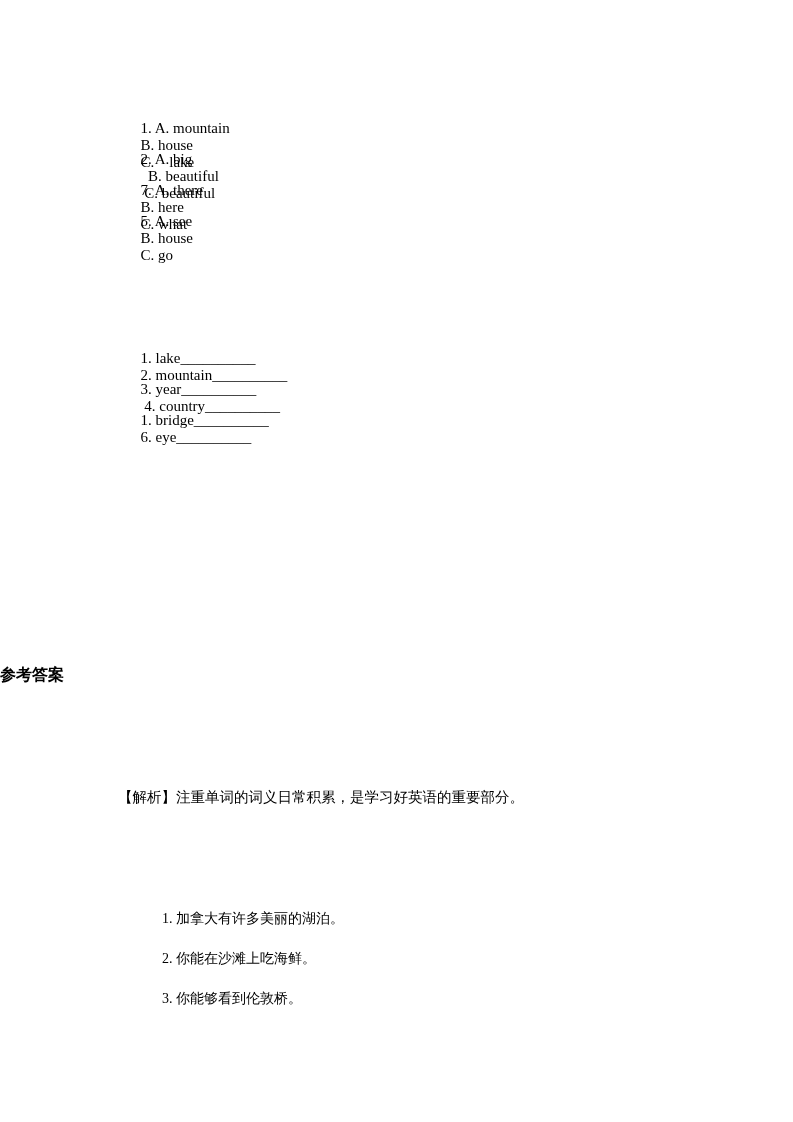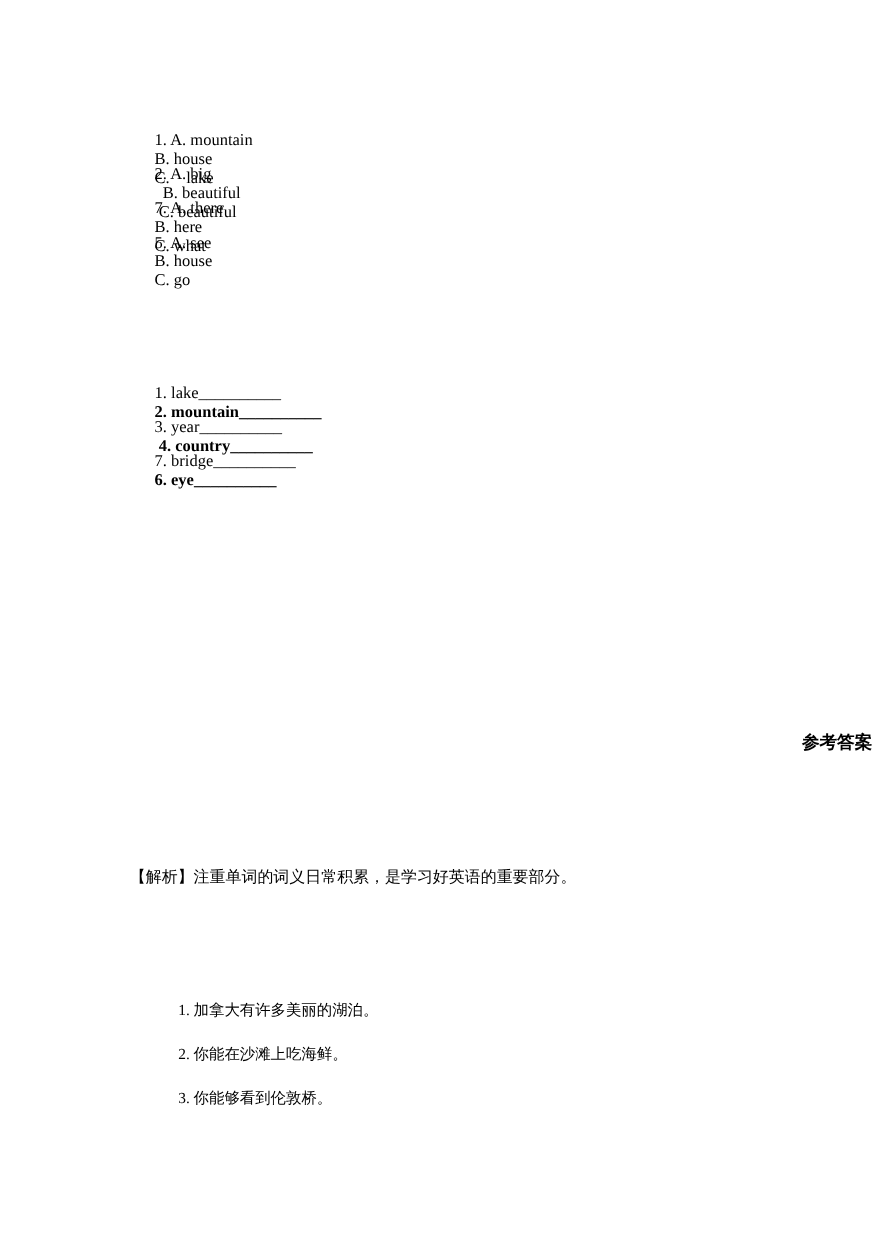--- a/index.html
+++ b/index.html
@@ -39,29 +39,29 @@
     position: absolute;
     left: 118px;
     top: 321px;
     font-size: 15px;
   }
   .word-row {
     height: 31px;
     white-space: pre;
   }
   .word-left { display: inline-block; width: 152px; white-space: pre; margin-top: 12px; }
-  .word-right { display: inline-block; white-space: pre; font-weight: bold; }
+  .word-right { display: inline-block; white-space: pre; }
 
   
   .answers-heading {
     position: absolute;
     left: 0;
     top: 665px;
     width: 100%;
-    text-align: right;
+    text-align: left;
     font-weight: 700;
     font-size: 16px;
     font-family: Liberation Serif, serif;
   }
   .answer-line {
     position: absolute;
     left: 118px;
     top: 766px;
     font-size: 14.5px;
   }
@@ -114,21 +114,21 @@
   <div class="words">
     <div class="word-row">
       <span class="word-left">1. lake__________</span>
       <span class="word-right">2. mountain__________</span>
     </div>
     <div class="word-row">
       <span class="word-left">3. year__________</span>
       <span class="word-right"> 4. country__________</span>
     </div>
     <div class="word-row">
-      <span class="word-left">7. bridge__________</span>
+      <span class="word-left">1. bridge__________</span>
       <span class="word-right">6. eye__________</span>
     </div>
   </div>
 
   <div class="answers-heading">参考答案</div>
 
 
   <div class="analysis-line">【解析】注重单词的词义日常积累，是学习好英语的重要部分。</div>
 
   <div class="sentences">

